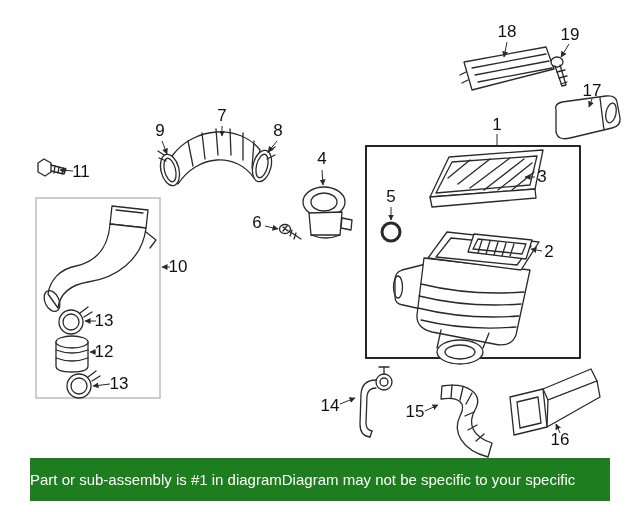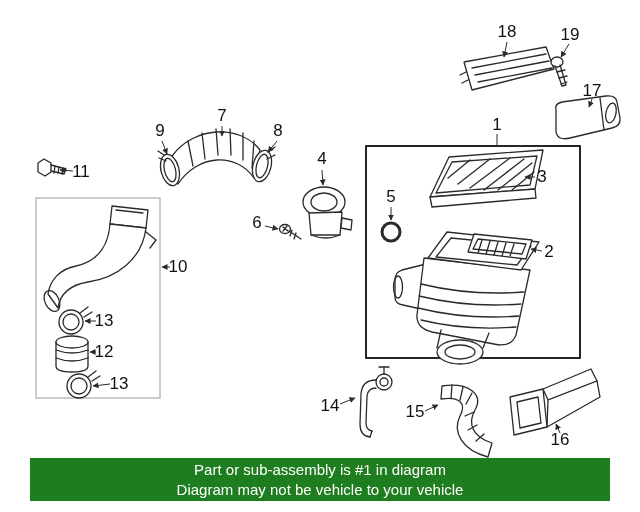--- a/index.html
+++ b/index.html
@@ -6,21 +6,21 @@
   .page{position:relative;width:640px;height:512px;background:#ffffff;font-family:"Liberation Sans",sans-serif;overflow:hidden;}
   .page svg{position:absolute;left:0;top:0;display:block;}
   .ln{fill:none;stroke:#2a2a2a;stroke-width:1.3;stroke-linecap:round;stroke-linejoin:round;}
   .fillw{fill:#ffffff;stroke:#2a2a2a;stroke-width:1.3;stroke-linejoin:round;}
   .leader{fill:none;stroke:#2a2a2a;stroke-width:1;}
   .num{font-family:"Liberation Sans",sans-serif;font-size:17px;fill:#111;text-anchor:middle;cursor:pointer;}
   .hibox{fill:none;stroke:#000;stroke-width:1.7;}
   .graybox{fill:none;stroke:#b8b8b8;stroke-width:1.4;}
   .oring{fill:none;stroke:#2a2a2a;stroke-width:3;}
   .banner{position:absolute;left:30px;top:458px;width:580px;height:43px;background:#1e7d1e;color:#ffffff;
-          display:flex;flex-direction:column;align-items:center;justify-content:center;
+          display:flex;flex-direction:row;align-items:center;
           font-size:15px;line-height:20px;text-align:center;}
 </style>
 </head>
 <body>
 
 <div class="page">
 
   <svg width="640" height="512" viewBox="0 0 640 512">
     <defs>
       <marker id="arr" markerWidth="7" markerHeight="7" refX="5.5" refY="3" orient="auto">
@@ -205,16 +205,16 @@
       <text class="num" x="415" y="417">15</text>
       <text class="num" x="560" y="445">16</text>
       <text class="num" x="592" y="96">17</text>
       <text class="num" x="507" y="37">18</text>
       <text class="num" x="570" y="40">19</text>
     </g>
   </svg>
 
   <div class="banner">
     <div>Part or sub-assembly is #1 in diagram</div>
-    <div>Diagram may not be vehicle to your vehicle</div>
+    <div>Diagram may not be specific to your specific</div>
   </div>
 
 </div>
 
 </body></html>

